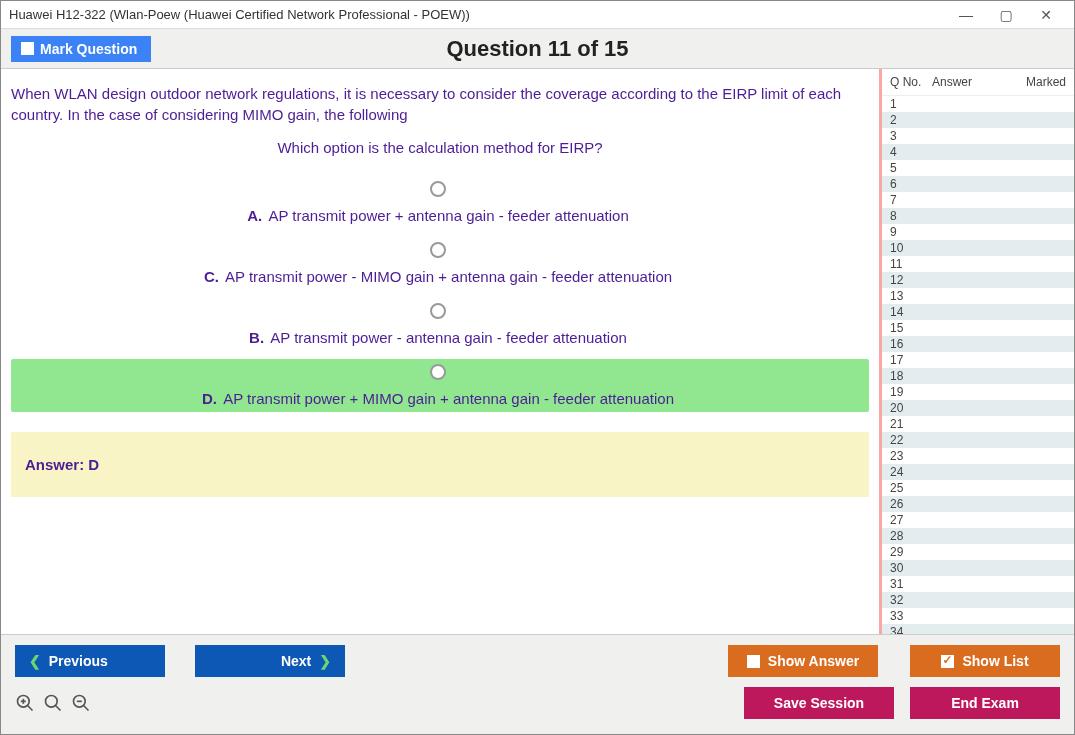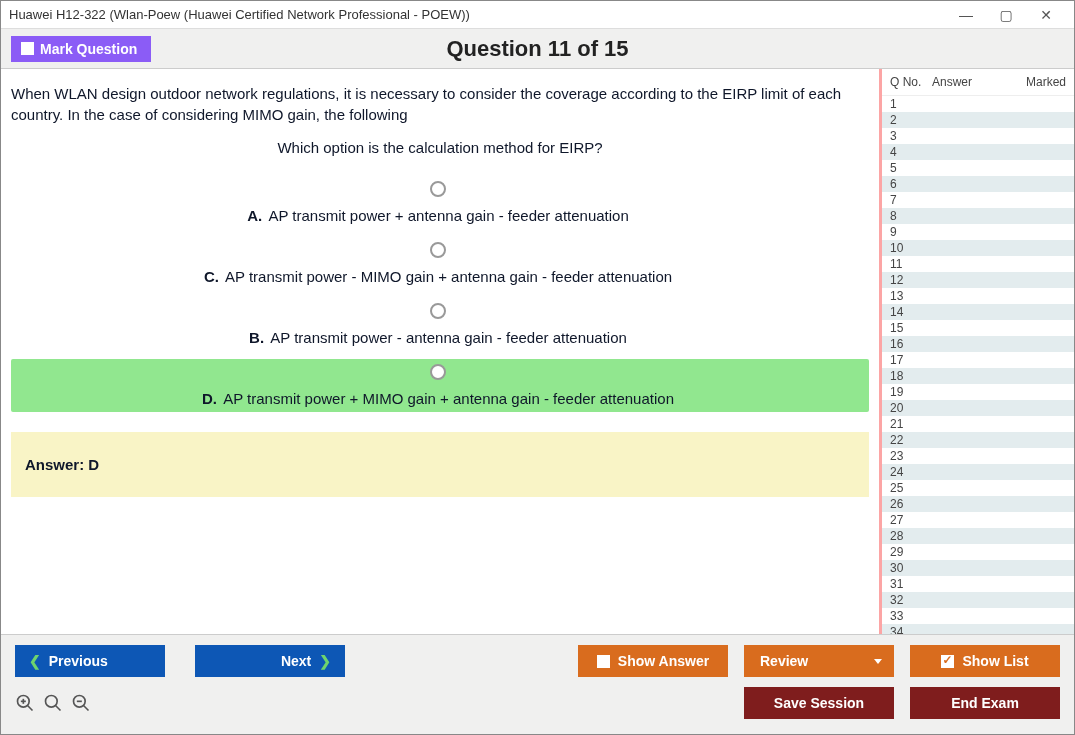--- a/index.html
+++ b/index.html
@@ -29,21 +29,21 @@
   .header-bar {
     height: 40px;
     background: #f0f0ef;
     border-bottom: 1px solid #ccc;
     display: flex;
     align-items: center;
     padding: 0 10px;
     position: relative;
   }
   .mark-btn {
-    background: #8b5cf6;
+    background: #3b82f6;
     color: #fff;
     font-weight: bold;
     font-size: 14px;
     padding: 5px 14px 5px 10px;
     display: flex;
     align-items: center;
     gap: 6px;
     cursor: pointer;
   }
   .mark-btn .chk {
@@ -60,21 +60,21 @@
   }
   .content-row {
     display: flex;
     height: calc(100% - 28px - 40px - 100px);
   }
   .main-panel {
     flex: 1;
     padding: 14px 10px 10px 10px;
     overflow: auto;
     font-size: 15px;
-    color: #0f172a;
+    color: #4c1d95;
   }
   .q-text { margin-bottom: 12px; line-height: 1.4; }
   .q-text2 { margin-bottom: 18px; line-height: 1.4; text-align: center; }
   .option-row {
     display: flex;
     align-items: center;
     padding: 5px 8px 5px 4px;
     gap: 10px;
     border-radius: 2px;
     margin-bottom: 8px;
@@ -140,21 +140,21 @@
     justify-content: center;
     font-weight: bold;
     font-size: 14px;
     color: #fff;
     cursor: pointer;
     padding: 0 14px;
     gap: 8px;
   }
   .btn.blue { background: #0d57b5; width: 150px; }
   .btn.orange { background: #d96c1e; width: 150px; }
-  .btn.navy { background: #7f1d1d; width: 150px; }
+  .btn.navy { background: #be185d; width: 150px; }
   .chev { font-size: 14px; font-weight: bold; }
   .chev.left { color: #6ed46e; }
   .chev.right { color: #6ed46e; }
   .gap10 { width: 30px; }
   .sq { width: 13px; height: 13px; background: #fff; display: inline-block; }
   .sq.checked { background: #fff; position: relative; }
   .sq.checked::after {
     content: "✓"; color: #d96c1e; position: absolute; font-size: 12px;
     top: -2px; left: 1px; font-weight: bold;
   }
@@ -266,24 +266,20 @@
     <div class="btn blue" style="justify-content:flex-end;">
       <span>Next</span>
       <span class="chev right">❯</span>
     </div>
     <div class="spacer"></div>
     <div class="btn orange">
       <span class="sq"></span>
       <span>Show Answer</span>
     </div>
     <div style="width:16px;"></div>
-    <div class="btn orange review-btn">
-      <span>Review</span>
-      <span class="tri-down"></span>
-    </div>
     <div style="width:16px;"></div>
     <div class="btn orange">
       <span class="sq checked"></span>
       <span>Show List</span>
     </div>
   </div>
   <div class="btn-row">
     <div class="zoom-row">
       <span class="zoom-btn">
         <svg width="20" height="20" viewBox="0 0 24 24" fill="none" stroke="#555" stroke-width="2">

